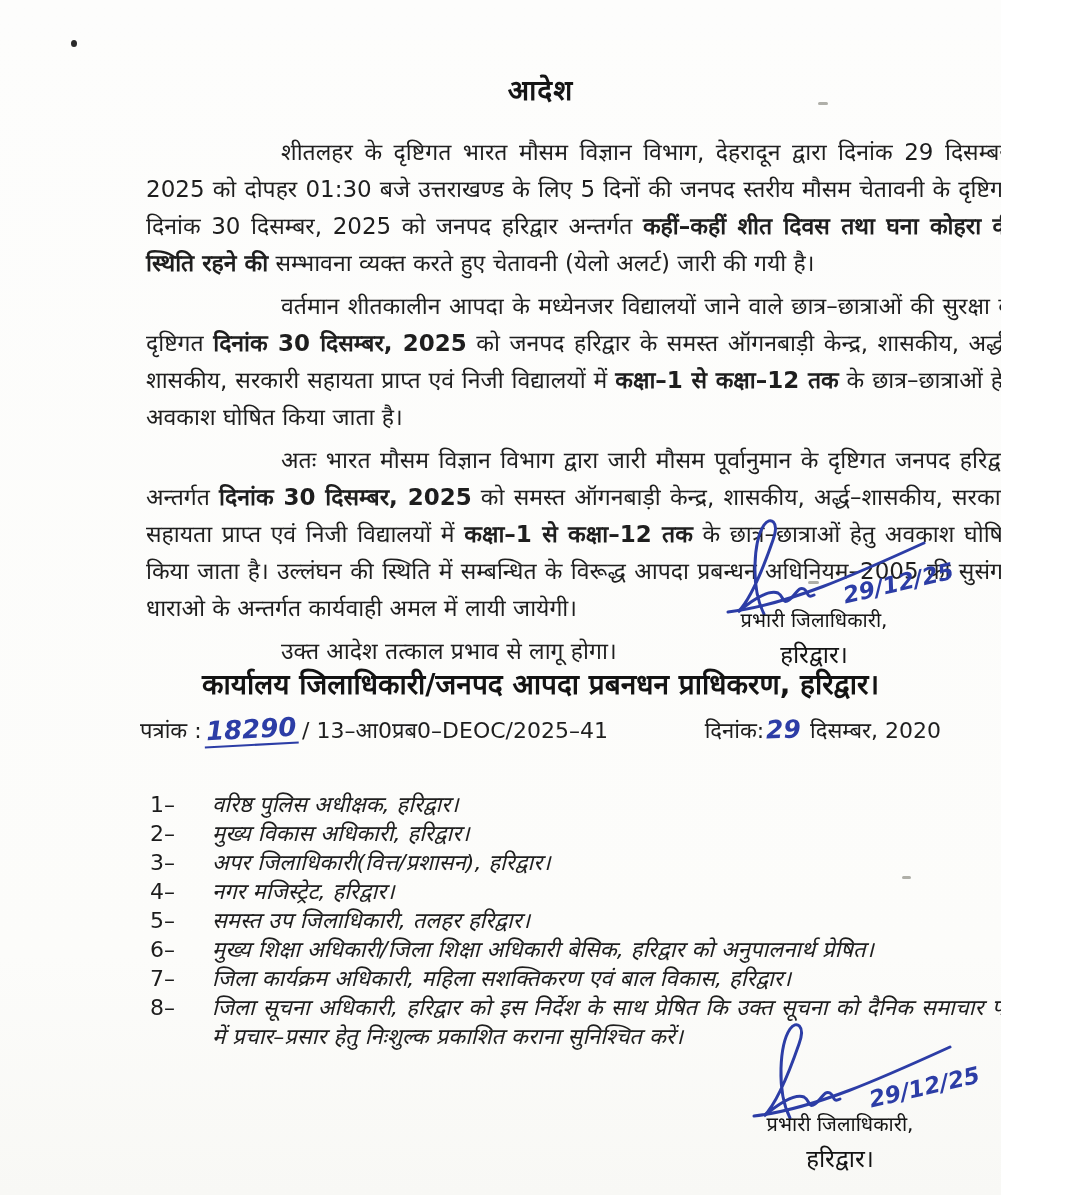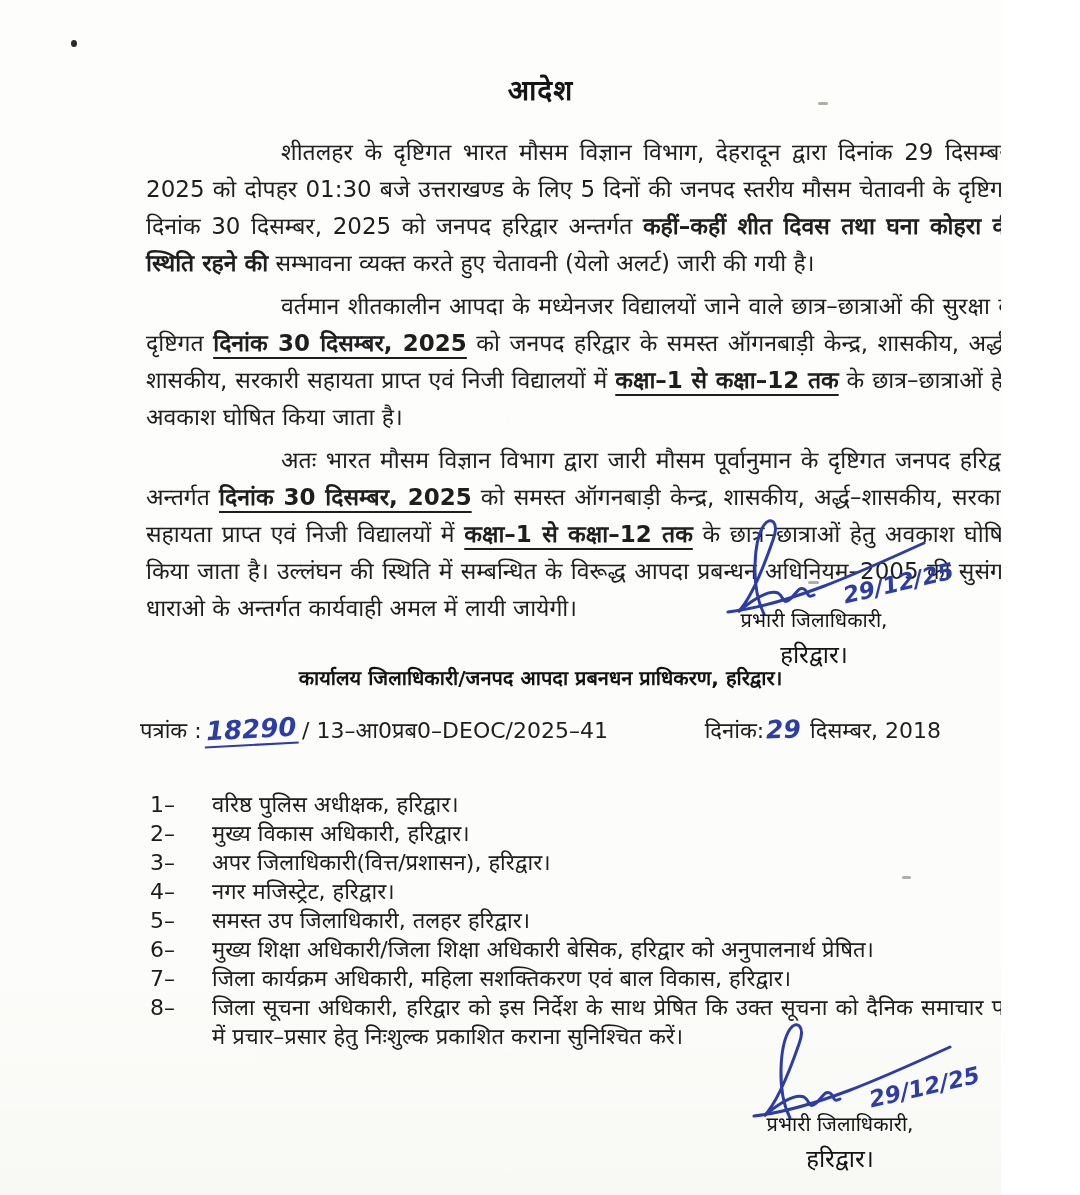--- a/index.html
+++ b/index.html
@@ -15,41 +15,41 @@
     position:absolute; top:70px; left:140px; right:60px;
     text-align:center; font-size:28px; font-weight:bold; color:#151515;
     letter-spacing:1px;
   }
   .body-text {
     position:absolute; top:128px; left:140px; width:882px;
     font-size:23px; line-height:37px; text-align:justify;
   }
   .body-text p { margin:6px; text-indent:135px; }
   .b  { font-weight:bold; }
-  .bu { font-weight:bold; text-decoration:underline; text-decoration-thickness:2px; text-underline-offset:6px; }
+  .bu { font-weight:bold; text-decoration-thickness:2px; text-underline-offset:6px; }
   .ink { color:#2c3da6; font-style:italic; }
 
   
   .sig { position:absolute; width:270px; text-align:center; }
   .sig-top { top:516px; right:52px; }
   .sig-bottom { top:1020px; right:26px; }
   .sig svg { display:block; margin:0 auto -14px auto; }
   .inkstroke { fill:none; stroke:#2c3da6; stroke-width:3; stroke-linecap:round; }
   .sig-date {
     position:absolute; right:-6px; top:54px;
     font-size:23px; font-weight:bold;
     transform:rotate(-13deg);
     white-space:nowrap;
   }
   .sig-line1 { font-size:20px; color:#141414; }
   .sig-line2 { font-size:24px; color:#141414; margin-top:4px; }
 
   .office-heading {
     position:absolute; top:664px; left:140px; right:60px;
-    text-align:center; font-size:20px; font-weight:bold; color:#131313;
+    text-align:center; font-size:28px; font-weight:bold; color:#131313;
   }
   .ref-row {
     position:absolute; top:714px; left:140px; right:60px;
     display:flex; justify-content:space-between; align-items:baseline;
     font-size:22px;
   }
   .ref-left, .ref-right { white-space:nowrap; }
   .ink-num {
     font-size:26px; font-weight:bold; display:inline-block;
     transform:rotate(-3deg); border-bottom:2px solid #2c3da6;
@@ -62,21 +62,21 @@
   .copy-line {
     position:absolute; top:752px; left:140px; right:60px;
     font-size:23px; font-weight:bold; color:#161616;
   }
   .recipients {
     position:absolute; top:790px; left:150px; width:872px;
     font-size:22px; line-height:29px;
   }
   .rrow { display:grid; grid-template-columns:62px 1fr; }
   .rnum { color:#1c1c1c; }
-  .rtext { text-align:justify; }
+  .rtext { text-align:justify;font-style:italic; }
 
   
   .speck { position:absolute; background:#2a2a2a; border-radius:50%; }
   .dash  { position:absolute; background:#9b9b94; height:3px; border-radius:2px; opacity:.8; }
 </style>
 </head>
 <body>
 
 <div class="page">
 
@@ -84,40 +84,41 @@
   <div class="dash" style="left:818px; top:102px; width:10px;"></div>
   <div class="dash" style="left:808px; top:581px; width:11px;"></div>
   <div class="dash" style="left:902px; top:876px; width:9px;"></div>
 
   <div class="title">आदेश</div>
 
   <div class="body-text">
     <p><span>शीतलहर के दृष्टिगत भारत मौसम विज्ञान विभाग, देहरादून द्वारा दिनांक 29 दिसम्बर, 2025 को दोपहर 01:30 बजे उत्तराखण्ड के लिए 5 दिनों की जनपद स्तरीय मौसम चेतावनी के दृष्टिगत दिनांक 30 दिसम्बर, 2025 को जनपद हरिद्वार अन्तर्गत </span><span class="b">कहीं–कहीं शीत दिवस तथा घना कोहरा की स्थिति रहने की</span><span> सम्भावना व्यक्त करते हुए चेतावनी (येलो अलर्ट) जारी की गयी है।</span></p>
     <p><span>वर्तमान शीतकालीन आपदा के मध्येनजर विद्यालयों जाने वाले छात्र–छात्राओं की सुरक्षा के दृष्टिगत </span><span class="bu">दिनांक 30 दिसम्बर, 2025</span><span> को जनपद हरिद्वार के समस्त ऑगनबाड़ी केन्द्र, शासकीय, अर्द्ध–शासकीय, सरकारी सहायता प्राप्त एवं निजी विद्यालयों में </span><span class="bu">कक्षा–1 से कक्षा–12 तक</span><span> के छात्र–छात्राओं हेतु अवकाश घोषित किया जाता है।</span></p>
     <p><span>अतः भारत मौसम विज्ञान विभाग द्वारा जारी मौसम पूर्वानुमान के दृष्टिगत जनपद हरिद्वार अन्तर्गत </span><span class="bu">दिनांक 30 दिसम्बर, 2025</span><span> को समस्त ऑगनबाड़ी केन्द्र, शासकीय, अर्द्ध–शासकीय, सरकारी सहायता प्राप्त एवं निजी विद्यालयों में </span><span class="bu">कक्षा–1 से कक्षा–12 तक</span><span> के छात्र–छात्राओं हेतु अवकाश घोषित किया जाता है। उल्लंघन की स्थिति में सम्बन्धित के विरूद्ध आपदा प्रबन्धन अधिनियम–2005 की सुसंगत धाराओ के अन्तर्गत कार्यवाही अमल में लायी जायेगी।</span></p>
+    <p>उक्त आदेश तत्काल प्रभाव से लागू होगा।</p>
   </div>
 
   <div class="sig sig-top">
     <svg width="232" height="104" viewBox="0 0 232 104">
       <path class="inkstroke" d="M66 98 C52 70 56 24 66 9 C72 0 82 5 75 24 C66 50 52 84 40 96 C58 81 72 74 80 77 C86 80 84 89 91 84 C98 79 100 70 106 73 C111 76 108 83 116 79"></path>
       <path class="inkstroke" d="M30 96 C90 89 158 58 226 27"></path>
     </svg>
     <span class="ink sig-date">29/12/25</span>
     <div class="sig-line1">प्रभारी जिलाधिकारी,</div>
     <div class="sig-line2">हरिद्वार।</div>
   </div>
 
   <div class="office-heading">कार्यालय जिलाधिकारी/जनपद आपदा प्रबनधन प्राधिकरण, हरिद्वार।</div>
 
   <div class="ref-row">
     <div class="ref-left">
       <span>पत्रांक :</span><span class="ink ink-num">18290</span><span>/ 13–आ0प्रब0–DEOC/2025–41</span>
     </div>
     <div class="ref-right">
-      <span>दिनांक:</span><span class="ink ink-day">29</span><span> दिसम्बर, 2018</span>
+      <span>दिनांक:</span><span class="ink ink-day">29</span><span> दिसम्बर, 2020</span>
     </div>
   </div>
 
 
   <div class="recipients">
     <div class="rrow">
         <span class="rnum">1–</span>
         <span class="rtext">वरिष्ठ पुलिस अधीक्षक, हरिद्वार।</span>
       </div>
     <div class="rrow">

